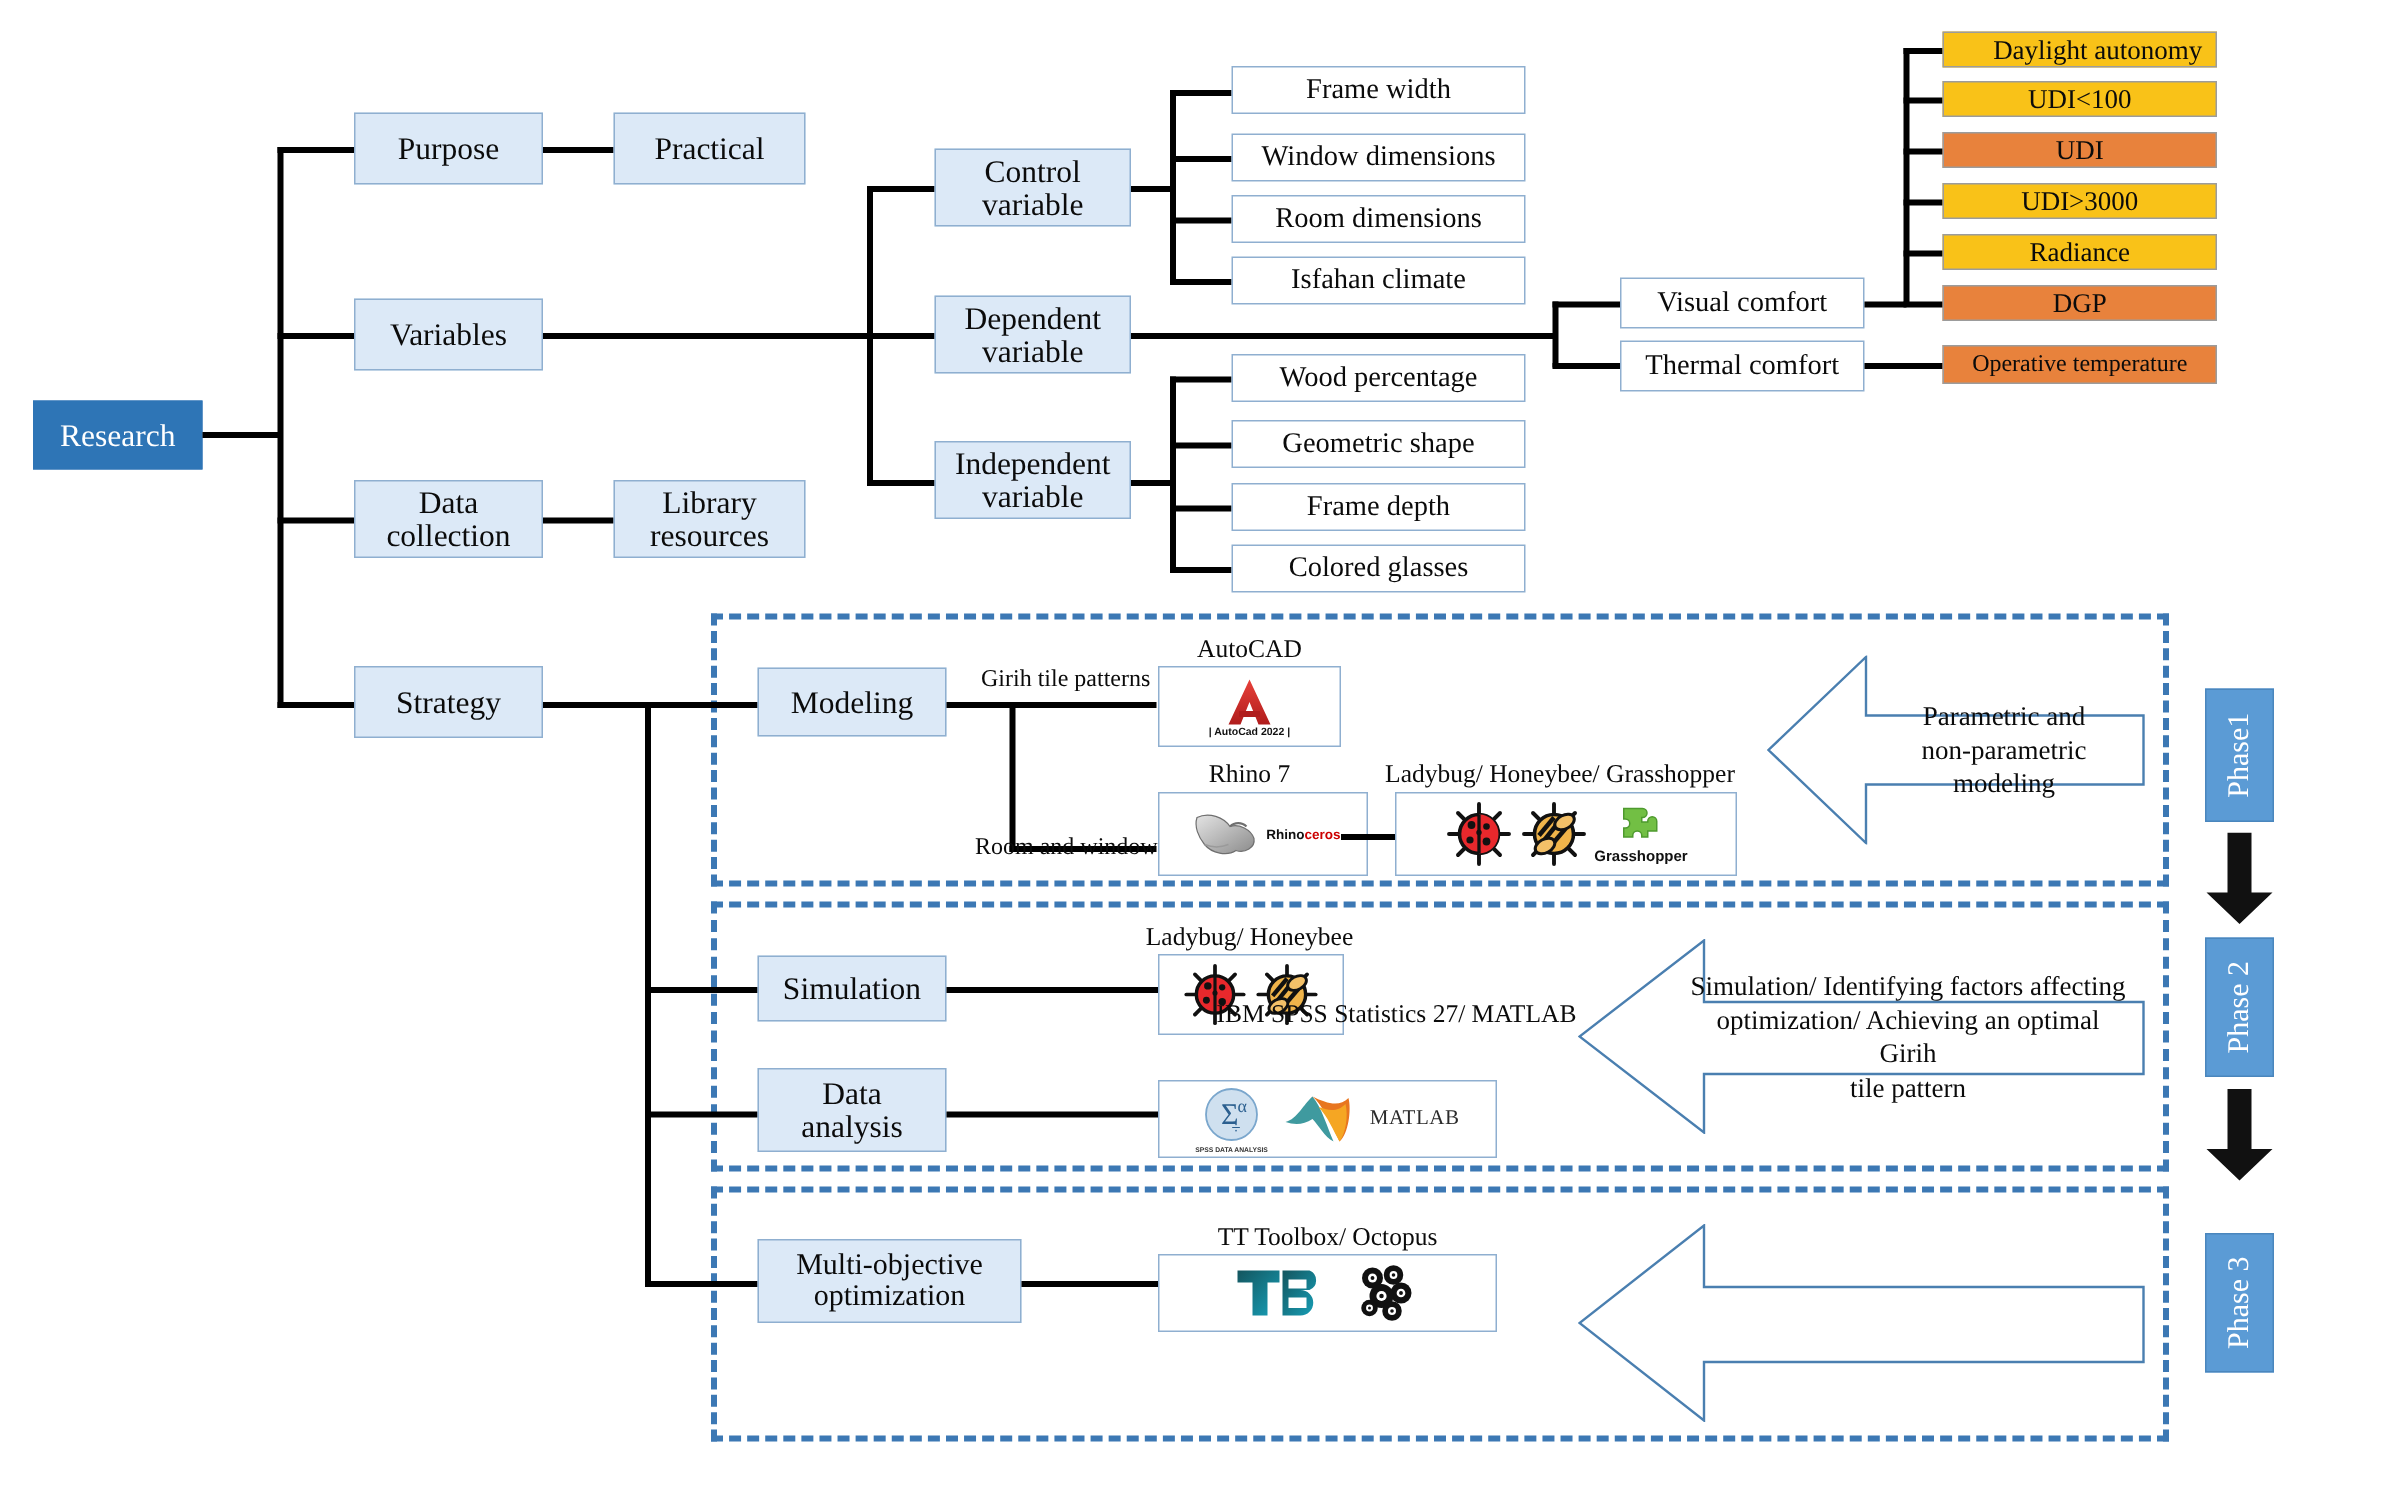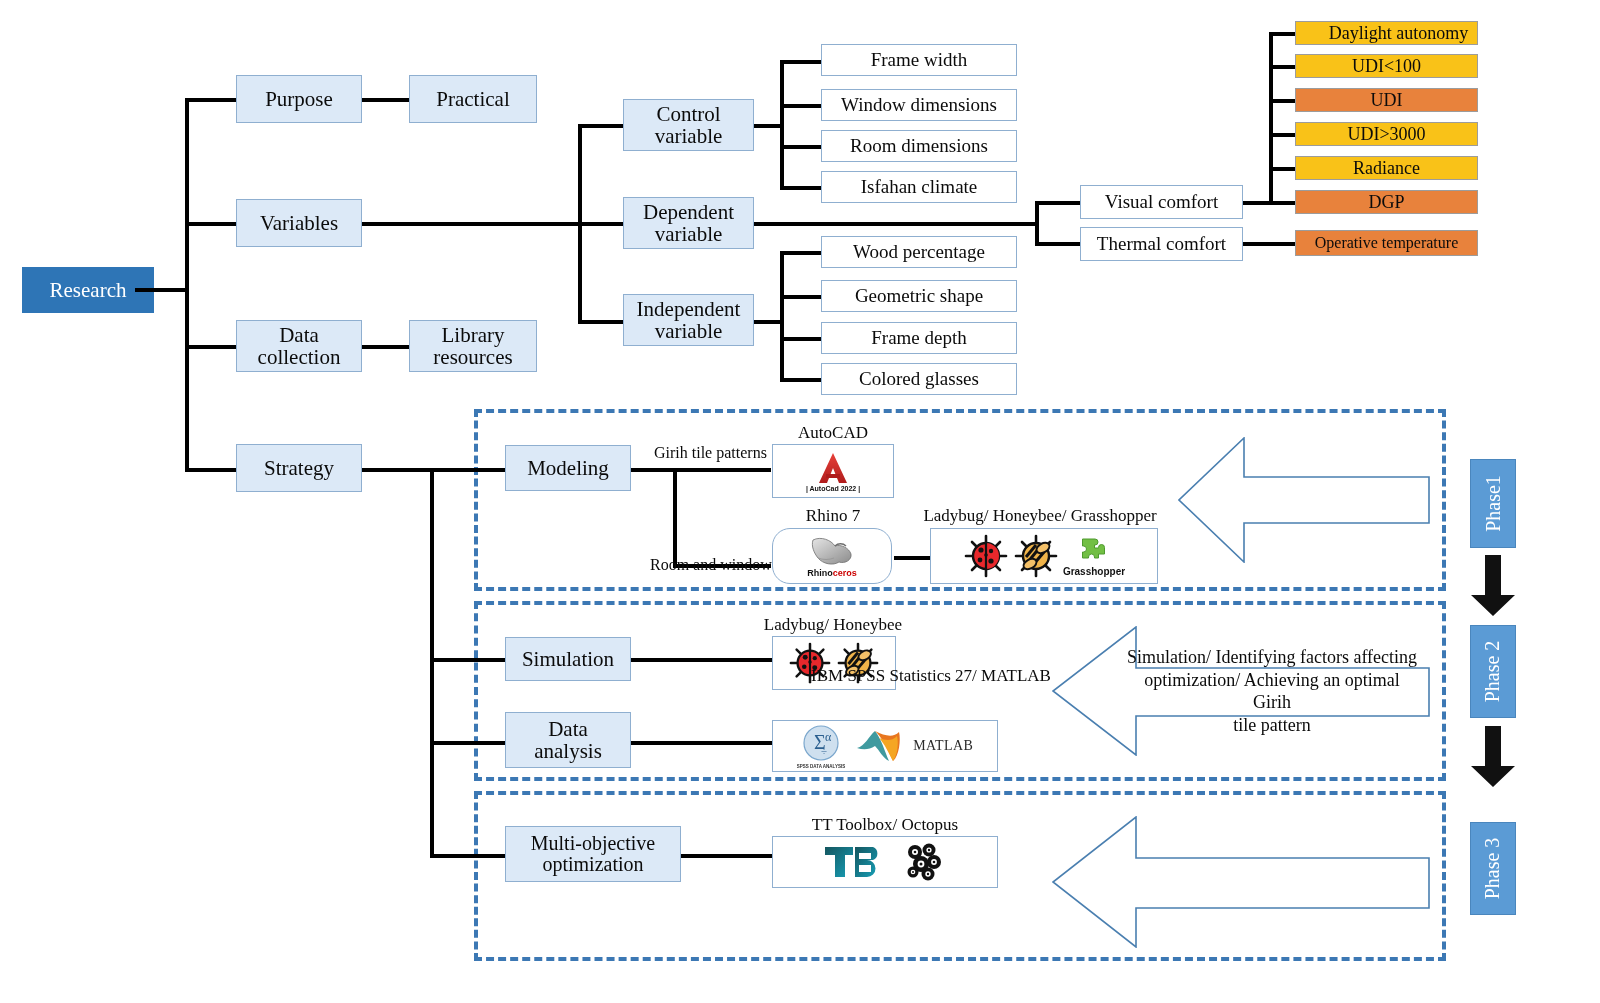--- a/index.html
+++ b/index.html
@@ -43,21 +43,21 @@
   .toolbox{position:absolute;box-sizing:border-box;background:#fff;border:1px solid #8FAFD0;
            display:flex;align-items:center;justify-content:center;gap:6px;overflow:hidden;}
   .logo{display:flex;align-items:center;justify-content:center;}
   .tinylabel{font-family:"Liberation Sans",sans-serif;font-weight:bold;}
 </style>
 </head>
 <body>
 
 <div id="stage">
 
-  <div class="box b-root" style="left:22px;top:267px;width:132px;height:46px;">Research</div>
+  <div class="box b-root" style="left:22px;top:267px;width:113px;height:46px;">Research</div>
 
   <div class="ln lnh" style="left:135px;top:288px;width:52px;"></div>
 
   <div class="ln lnv" style="left:185px;top:98px;height:374px;"></div>
 
   <div class="ln lnh" style="left:185px;top:98px;width:52px;"></div>
   <div class="ln lnh" style="left:185px;top:222px;width:52px;"></div>
   <div class="ln lnh" style="left:185px;top:345px;width:52px;"></div>
   <div class="ln lnh" style="left:185px;top:468px;width:52px;"></div>
 
@@ -179,21 +179,21 @@
         </linearGradient>
           </defs>
         <path d="M22 2 L36 32 L28 32 L22 17 L16 32 L8 32 Z" fill="url(#acgr)"></path>
         <rect x="15" y="23" width="14" height="4" fill="#b01c1c"></rect>
       </svg>
     </span>
     <span class="tinylabel" style="font-size:7px;color:#111;">| AutoCad 2022 |</span>
   </div>
 
   <div class="cap" style="left:772px;top:506px;width:122px;">Rhino 7</div>
-  <div class="toolbox" style="left:772px;top:528px;width:120px;height:56px;flex-direction:column;gap:0;border-radius:18px;">
+  <div class="toolbox" style="left:772px;top:528px;width:140px;height:56px;flex-direction:row;gap:0;">
     <span class="logo">
       <svg width="54" height="34" viewBox="0 0 54 34">
         <defs>
             <linearGradient id="rhgr" x1="0" y1="0" x2="1" y2="1">
           <stop offset="0" stop-color="#e4e4e4"></stop>
               <stop offset="1" stop-color="#8b8b8b"></stop>
         </linearGradient>
           </defs>
         <path d="M8 6 C16 2 26 6 30 12 C36 10 44 14 46 20 C47 26 40 30 34 28
                  C28 32 18 30 13 24 C9 19 6 12 8 6 Z" fill="url(#rhgr)" stroke="#6f6f6f" stroke-width="0.8"></path>
@@ -261,20 +261,22 @@
       </svg>
       <span class="tinylabel" style="font-size:10px;color:#111;">Grasshopper</span>
     </span>
   </div>
 
   <div class="bannerwrap" style="left:1178px;top:437px;">
     <svg width="252" height="126" viewBox="0 0 252 126">
       <path d="M66 1 L66 40 L251 40 L251 86 L66 86 L66 125 L1 63 Z" fill="#ffffff" stroke="#4a7fb0" stroke-width="1.6"></path>
     </svg>
   </div>
+  <div class="bannertext" style="left:1248px;top:460px;width:176px;height:80px;white-space:pre-line;">Parametric and
+non-parametric modeling</div>
 
   <div class="ln lnh" style="left:631px;top:658px;width:144px;"></div>
   <div class="ln lnh" style="left:631px;top:741px;width:144px;"></div>
 
   <div class="cap" style="left:760px;top:615px;width:146px;">Ladybug/ Honeybee</div>
   <div class="toolbox" style="left:772px;top:636px;width:124px;height:54px;gap:4px;">
     <span class="logo">
       <svg width="44" height="44" viewBox="0 0 46 46">
         <g stroke="#111" stroke-width="2.6" stroke-linecap="round">
           <line x1="23" y1="3" x2="23" y2="11"></line>

